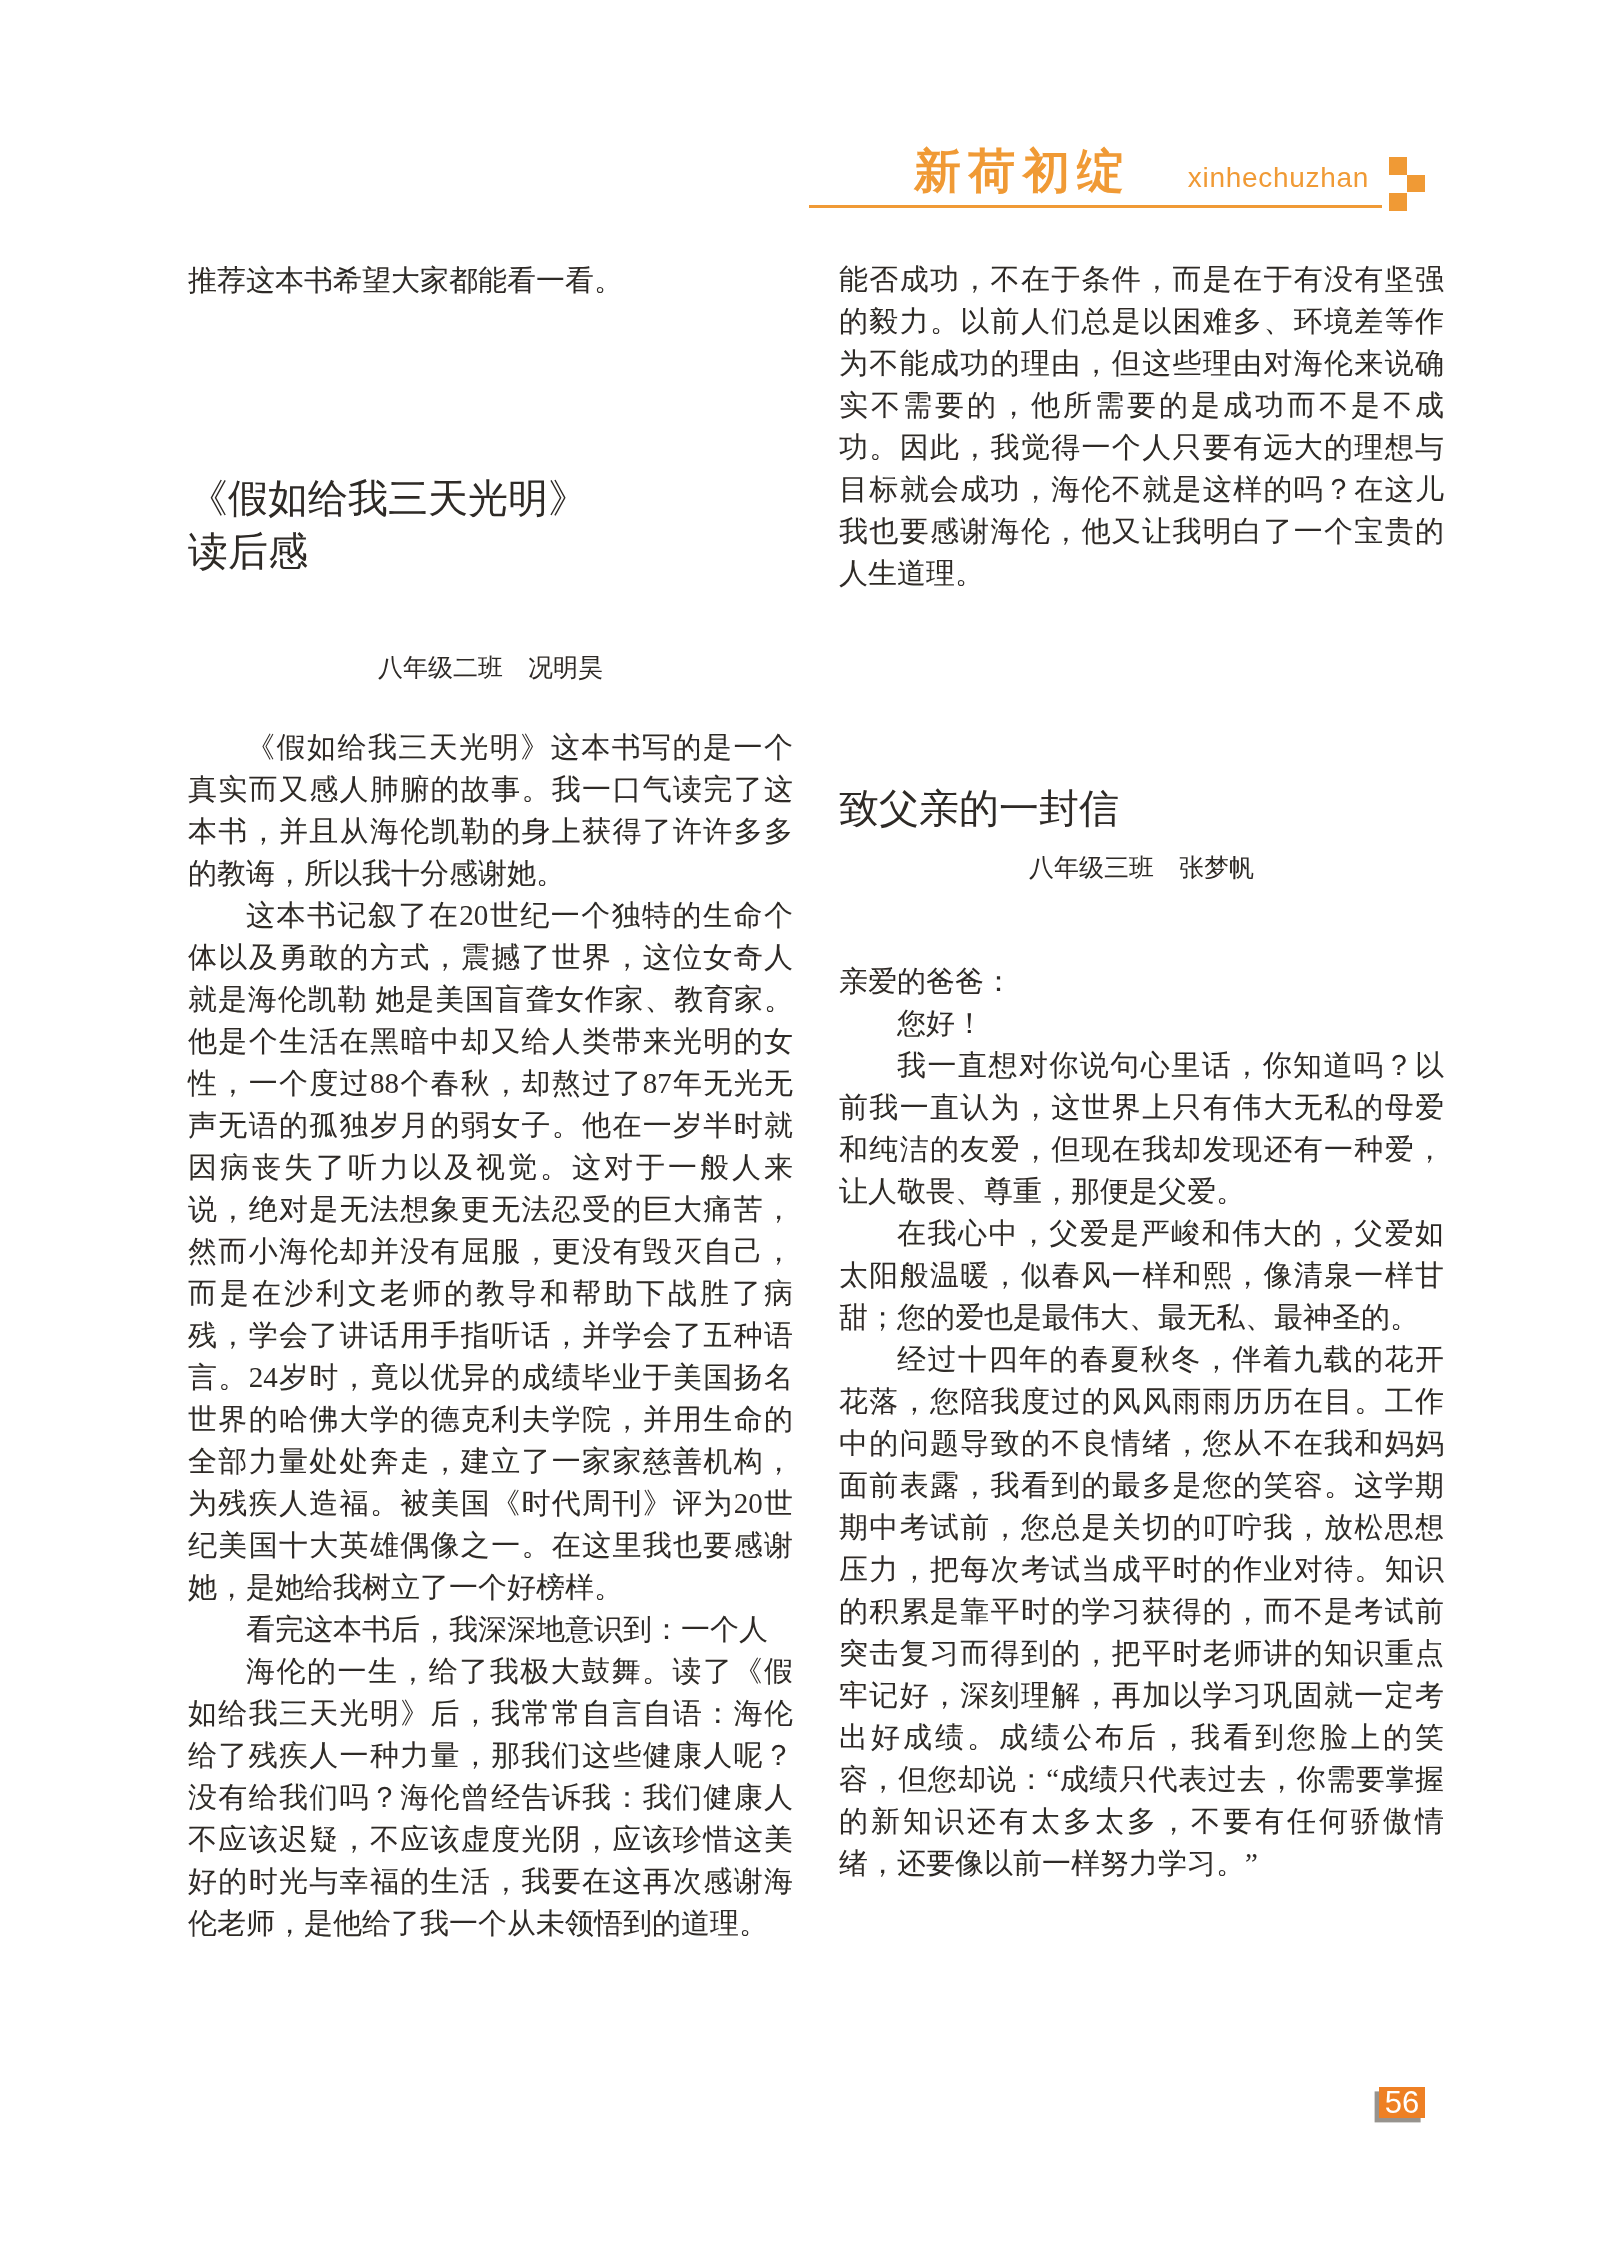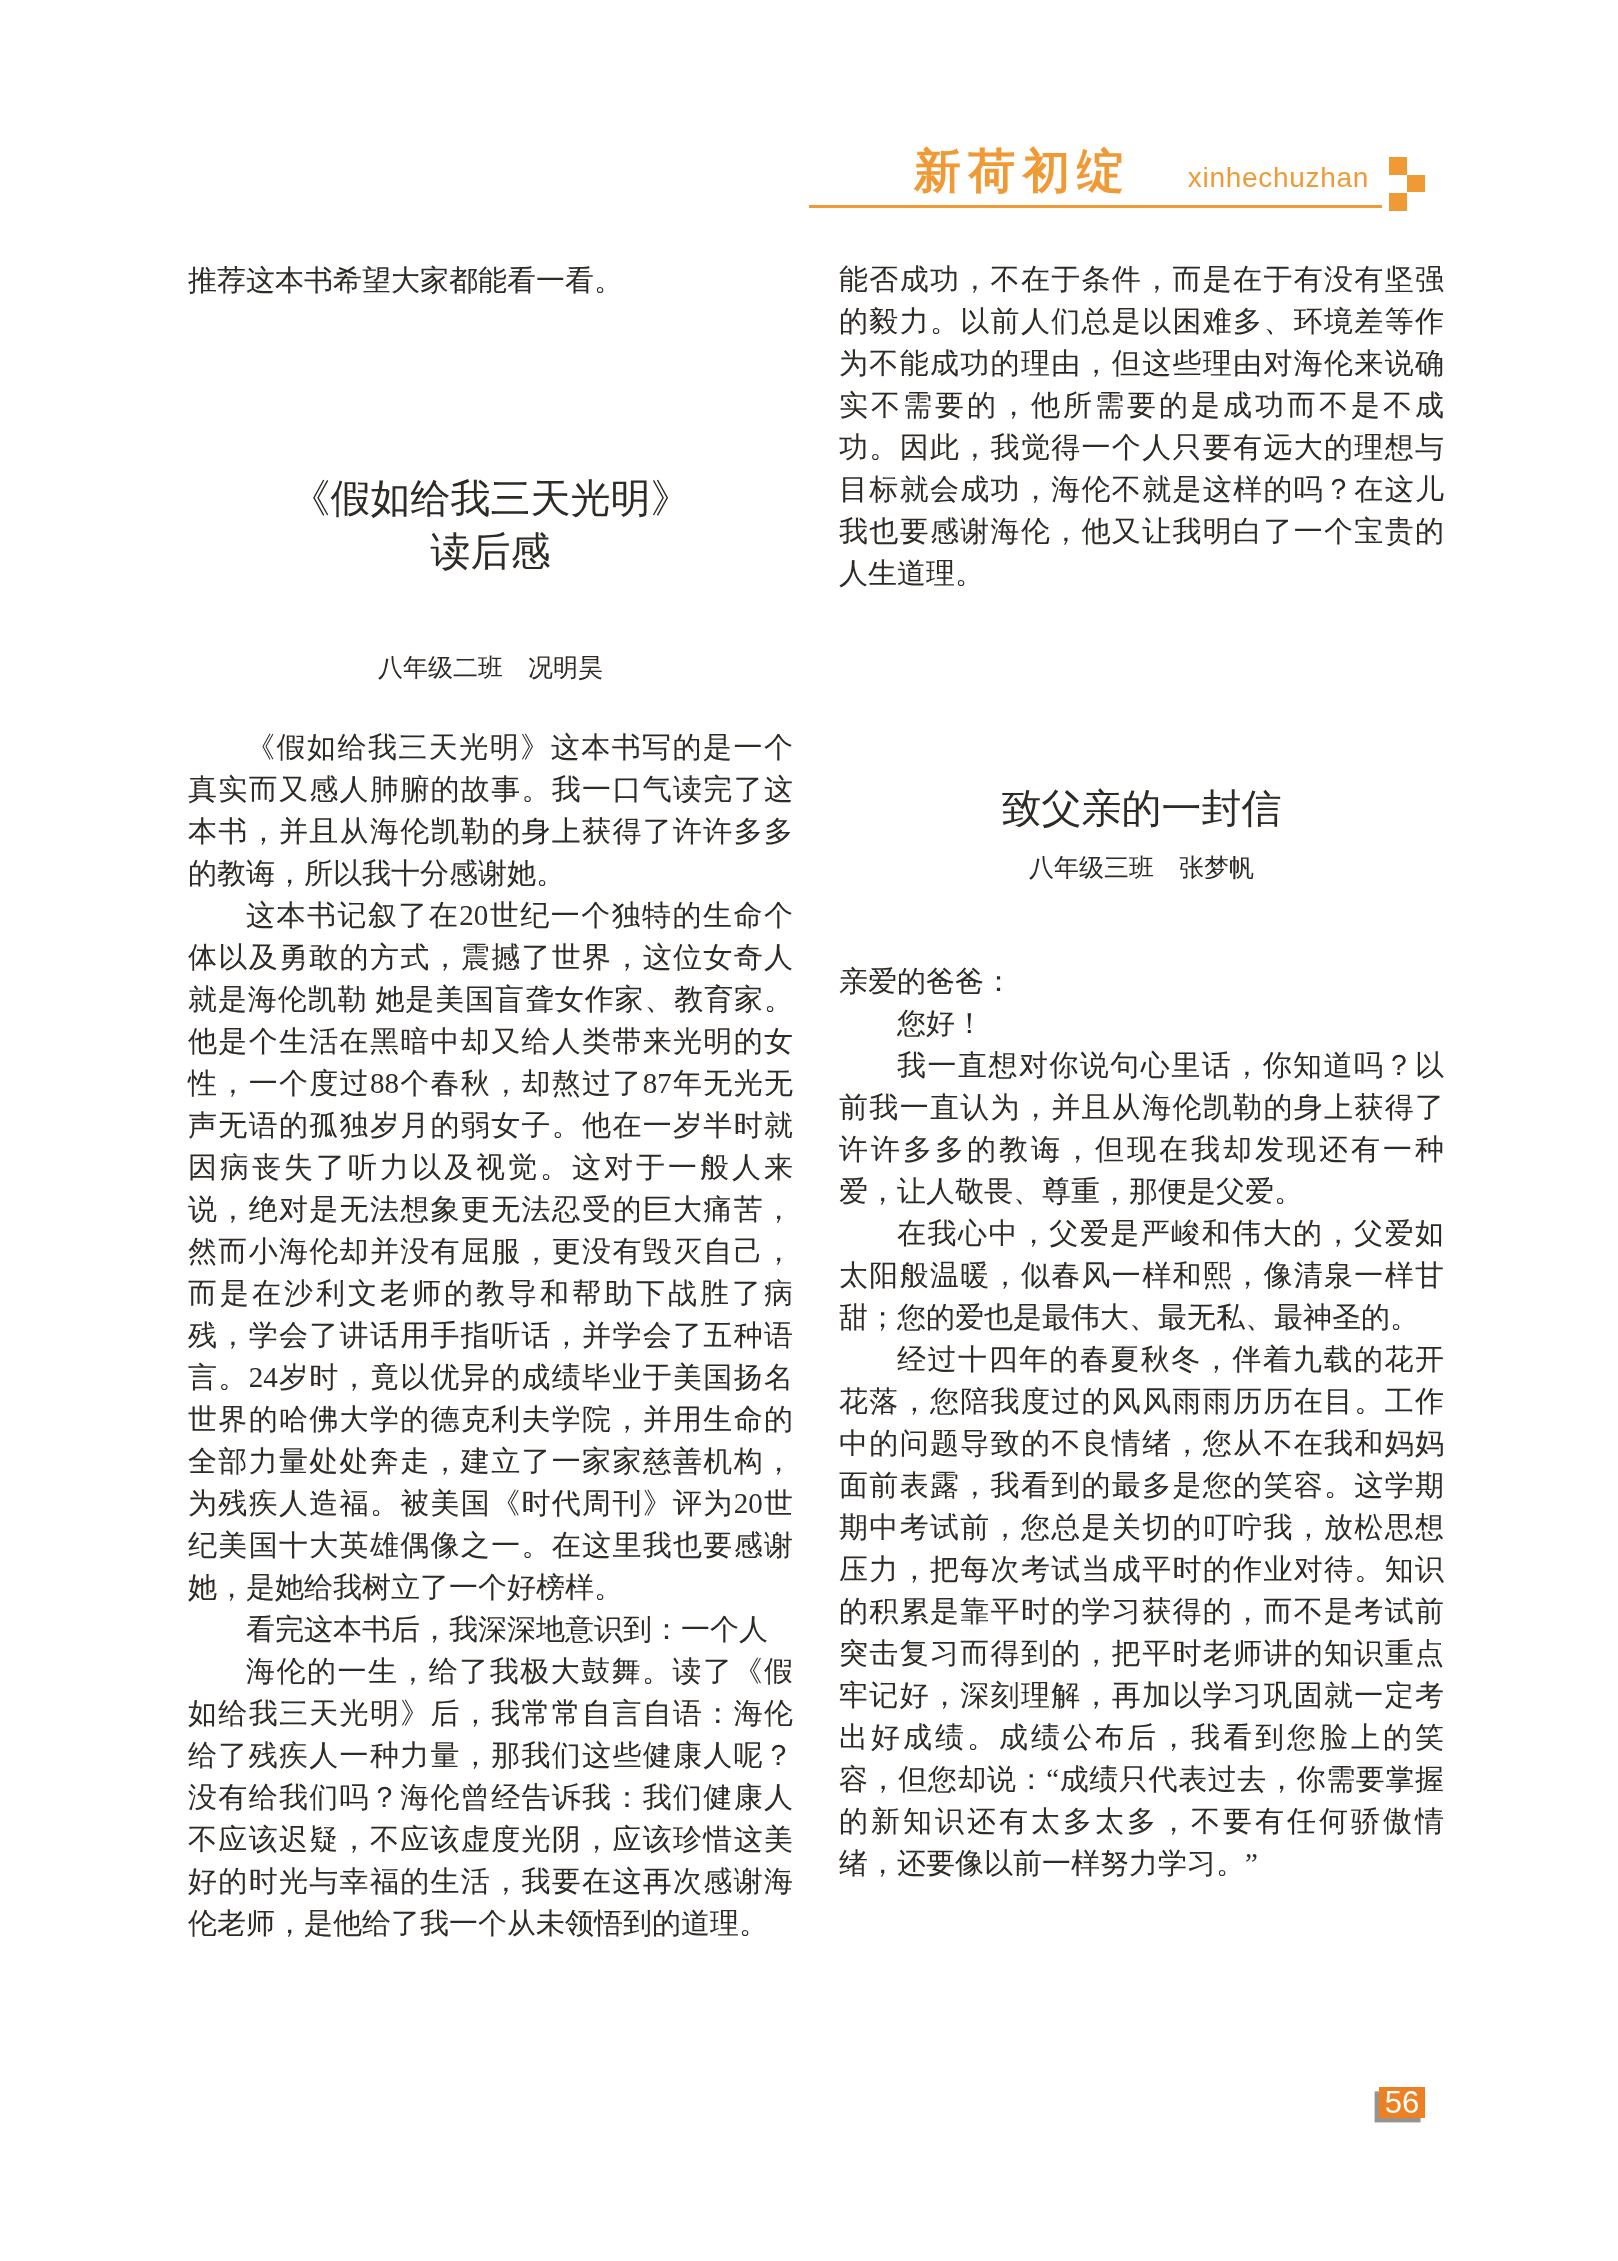--- a/index.html
+++ b/index.html
@@ -73,21 +73,20 @@
     font-size: 29px;
     line-height: 42px;
     text-align: justify;
     text-indent: 2em;
   }
   .no-indent { text-indent: 0; }
 
   .article-title {
     margin: 0;
     font-weight: 400;
-    text-align: center;
     font-size: 40px;
     line-height: 53px;
     color: var(--text-dark);
   }
   .article-title .tl { display: block; }
 
   .byline {
     margin: 0;
     text-align: center;
     font-size: 25px;
@@ -153,21 +152,21 @@
 
   <p class="block rc body-text no-indent" id="rc-cont">能否成功，不在于条件，而是在于有没有坚强的毅力。以前人们总是以困难多、环境差等作为不能成功的理由，但这些理由对海伦来说确实不需要的，他所需要的是成功而不是不成功。因此，我觉得一个人只要有远大的理想与目标就会成功，海伦不就是这样的吗？在这儿我也要感谢海伦，他又让我明白了一个宝贵的人生道理。</p>
 
   <h2 class="block rc article-title" id="rc-title">致父亲的一封信</h2>
 
   <p class="block rc byline" id="rc-byline">八年级三班　张梦帆</p>
 
   <div class="block rc" id="rc-body">
       <p class="body-text no-indent">亲爱的爸爸：</p>
       <p class="body-text">您好！</p>
-      <p class="body-text">我一直想对你说句心里话，你知道吗？以前我一直认为，并且从海伦凯勒的身上获得了许许多多的教诲，但现在我却发现还有一种爱，让人敬畏、尊重，那便是父爱。</p>
+      <p class="body-text">我一直想对你说句心里话，你知道吗？以前我一直认为，这世界上只有伟大无私的母爱和纯洁的友爱，但现在我却发现还有一种爱，让人敬畏、尊重，那便是父爱。</p>
       <p class="body-text">在我心中，父爱是严峻和伟大的，父爱如太阳般温暖，似春风一样和熙，像清泉一样甘甜；您的爱也是最伟大、最无私、最神圣的。</p>
       <p class="body-text">经过十四年的春夏秋冬，伴着九载的花开花落，您陪我度过的风风雨雨历历在目。工作中的问题导致的不良情绪，您从不在我和妈妈面前表露，我看到的最多是您的笑容。这学期期中考试前，您总是关切的叮咛我，放松思想压力，把每次考试当成平时的作业对待。知识的积累是靠平时的学习获得的，而不是考试前突击复习而得到的，把平时老师讲的知识重点牢记好，深刻理解，再加以学习巩固就一定考出好成绩。成绩公布后，我看到您脸上的笑容，但您却说：“成绩只代表过去，你需要掌握的新知识还有太多太多，不要有任何骄傲情绪，还要像以前一样努力学习。”</p>
     </div>
 
 </main>
 
 <div class="page-number">56</div>
 
 
 </body></html>

